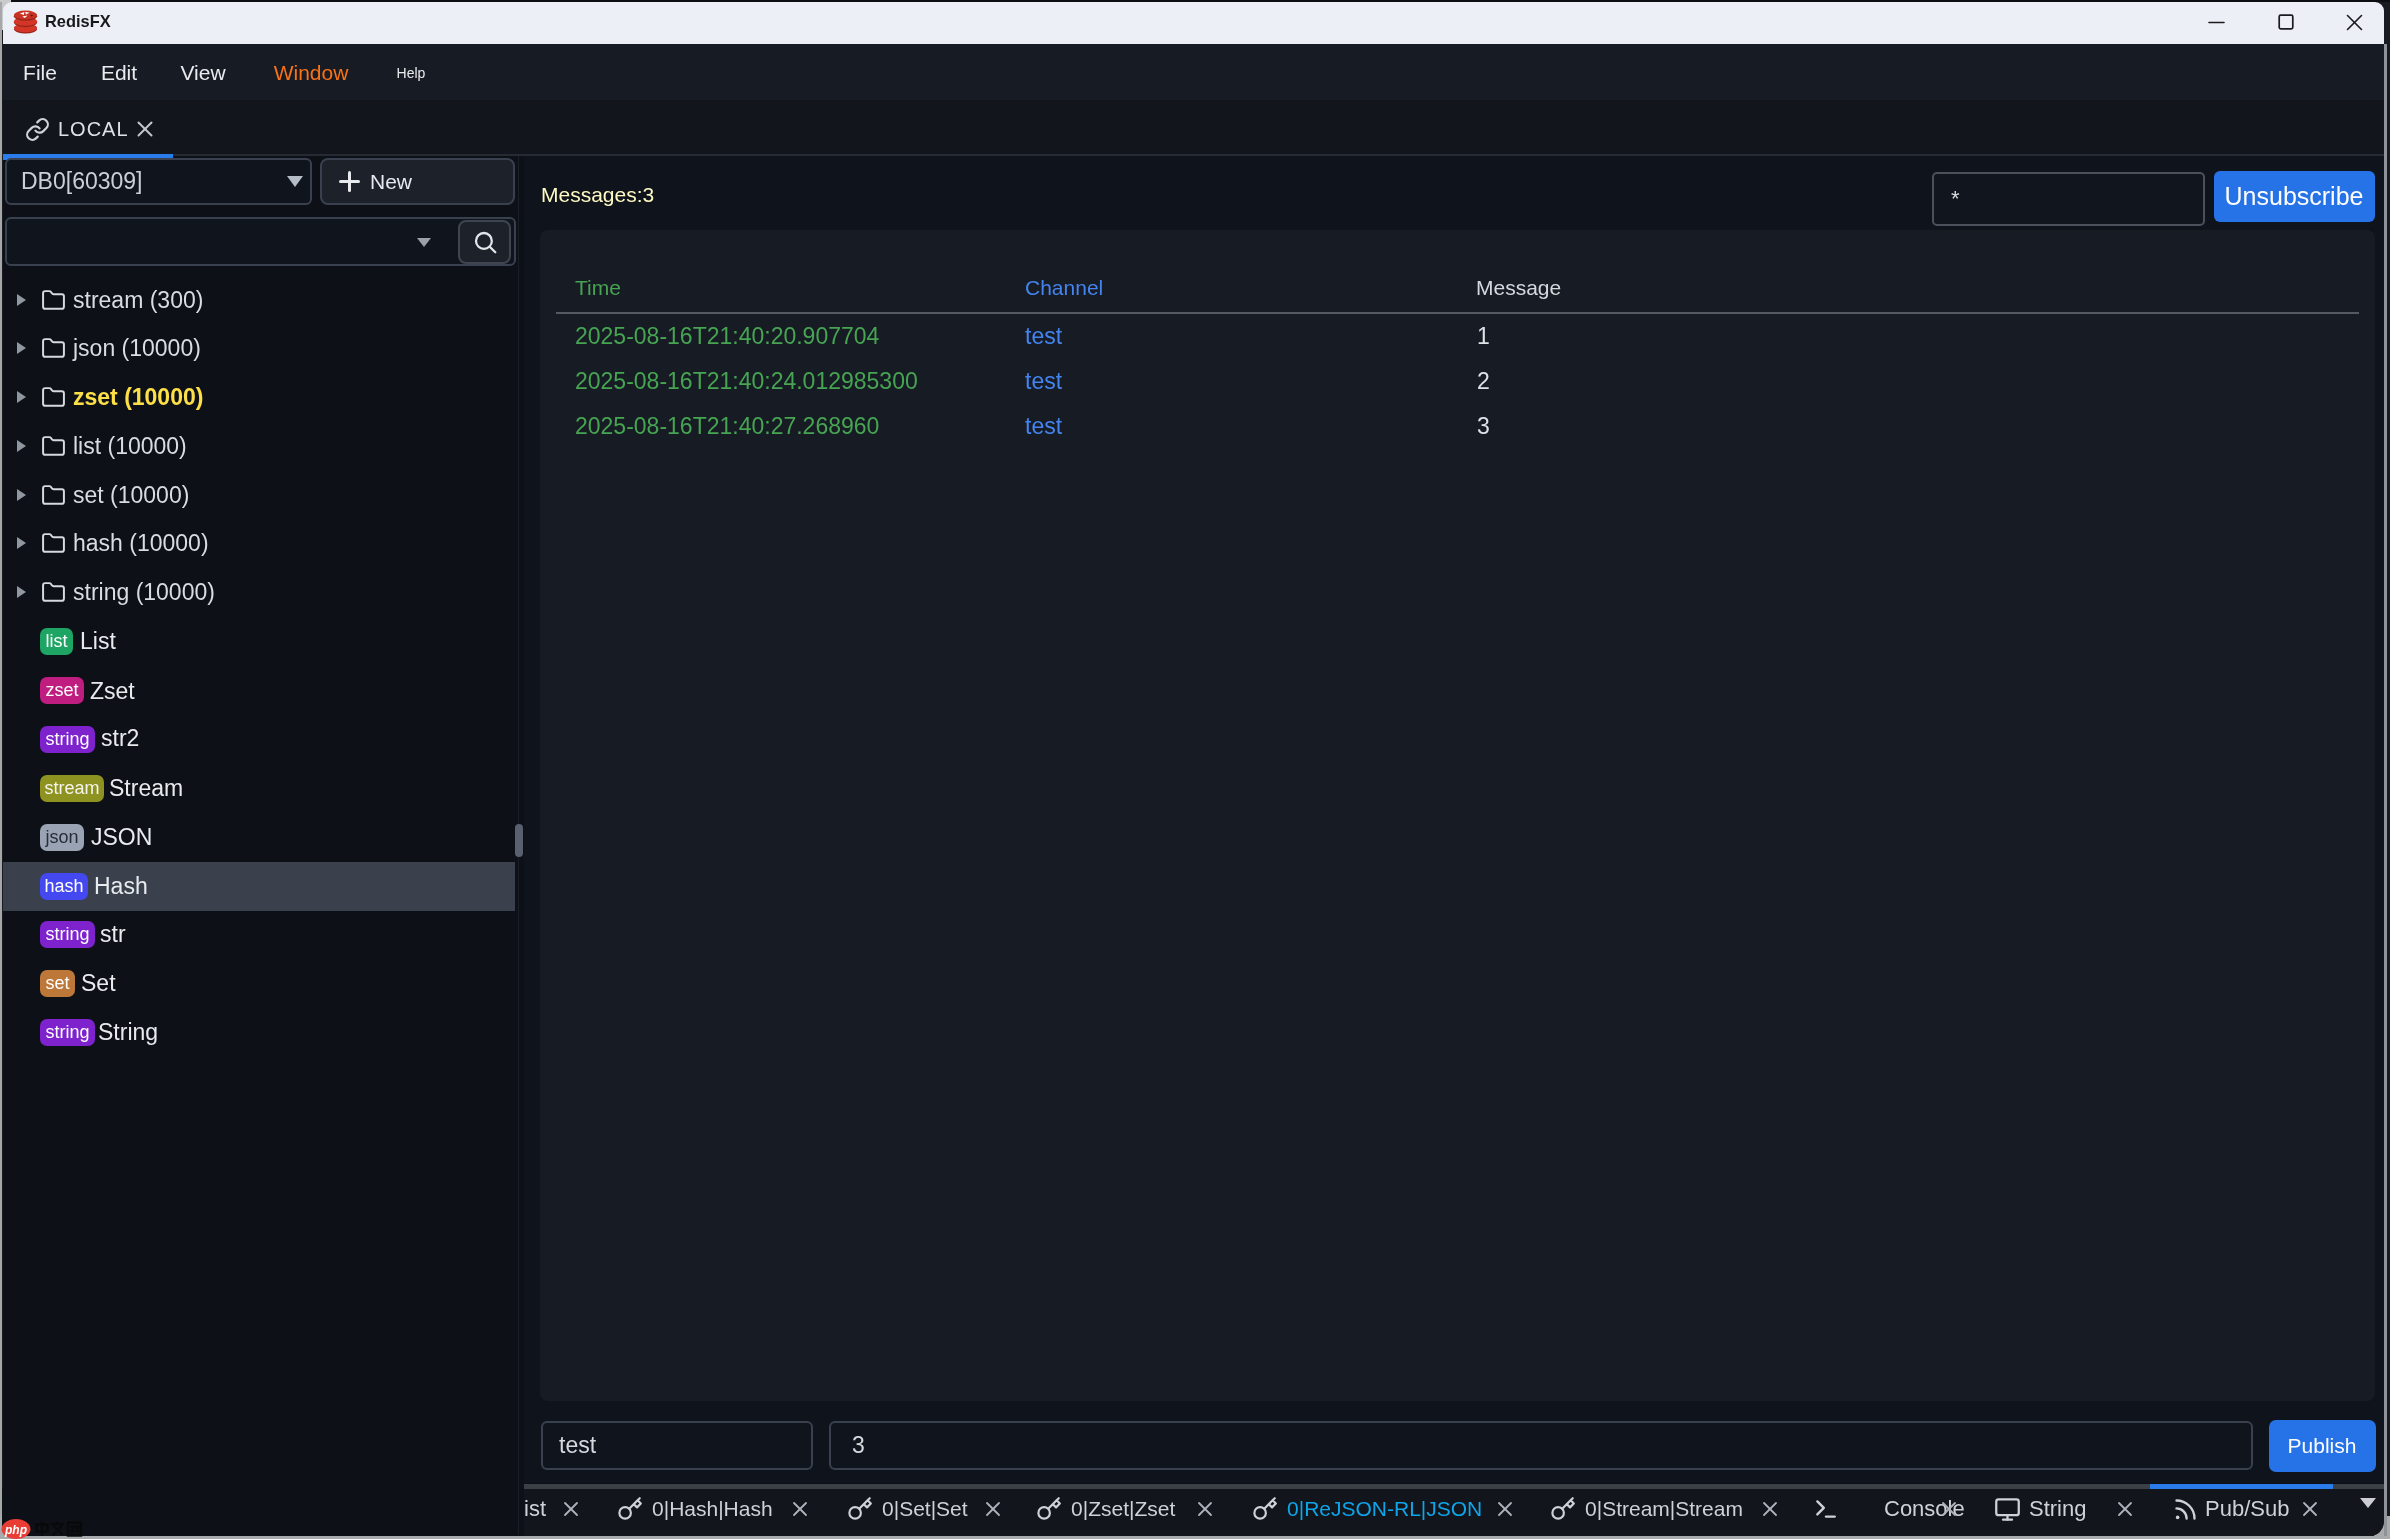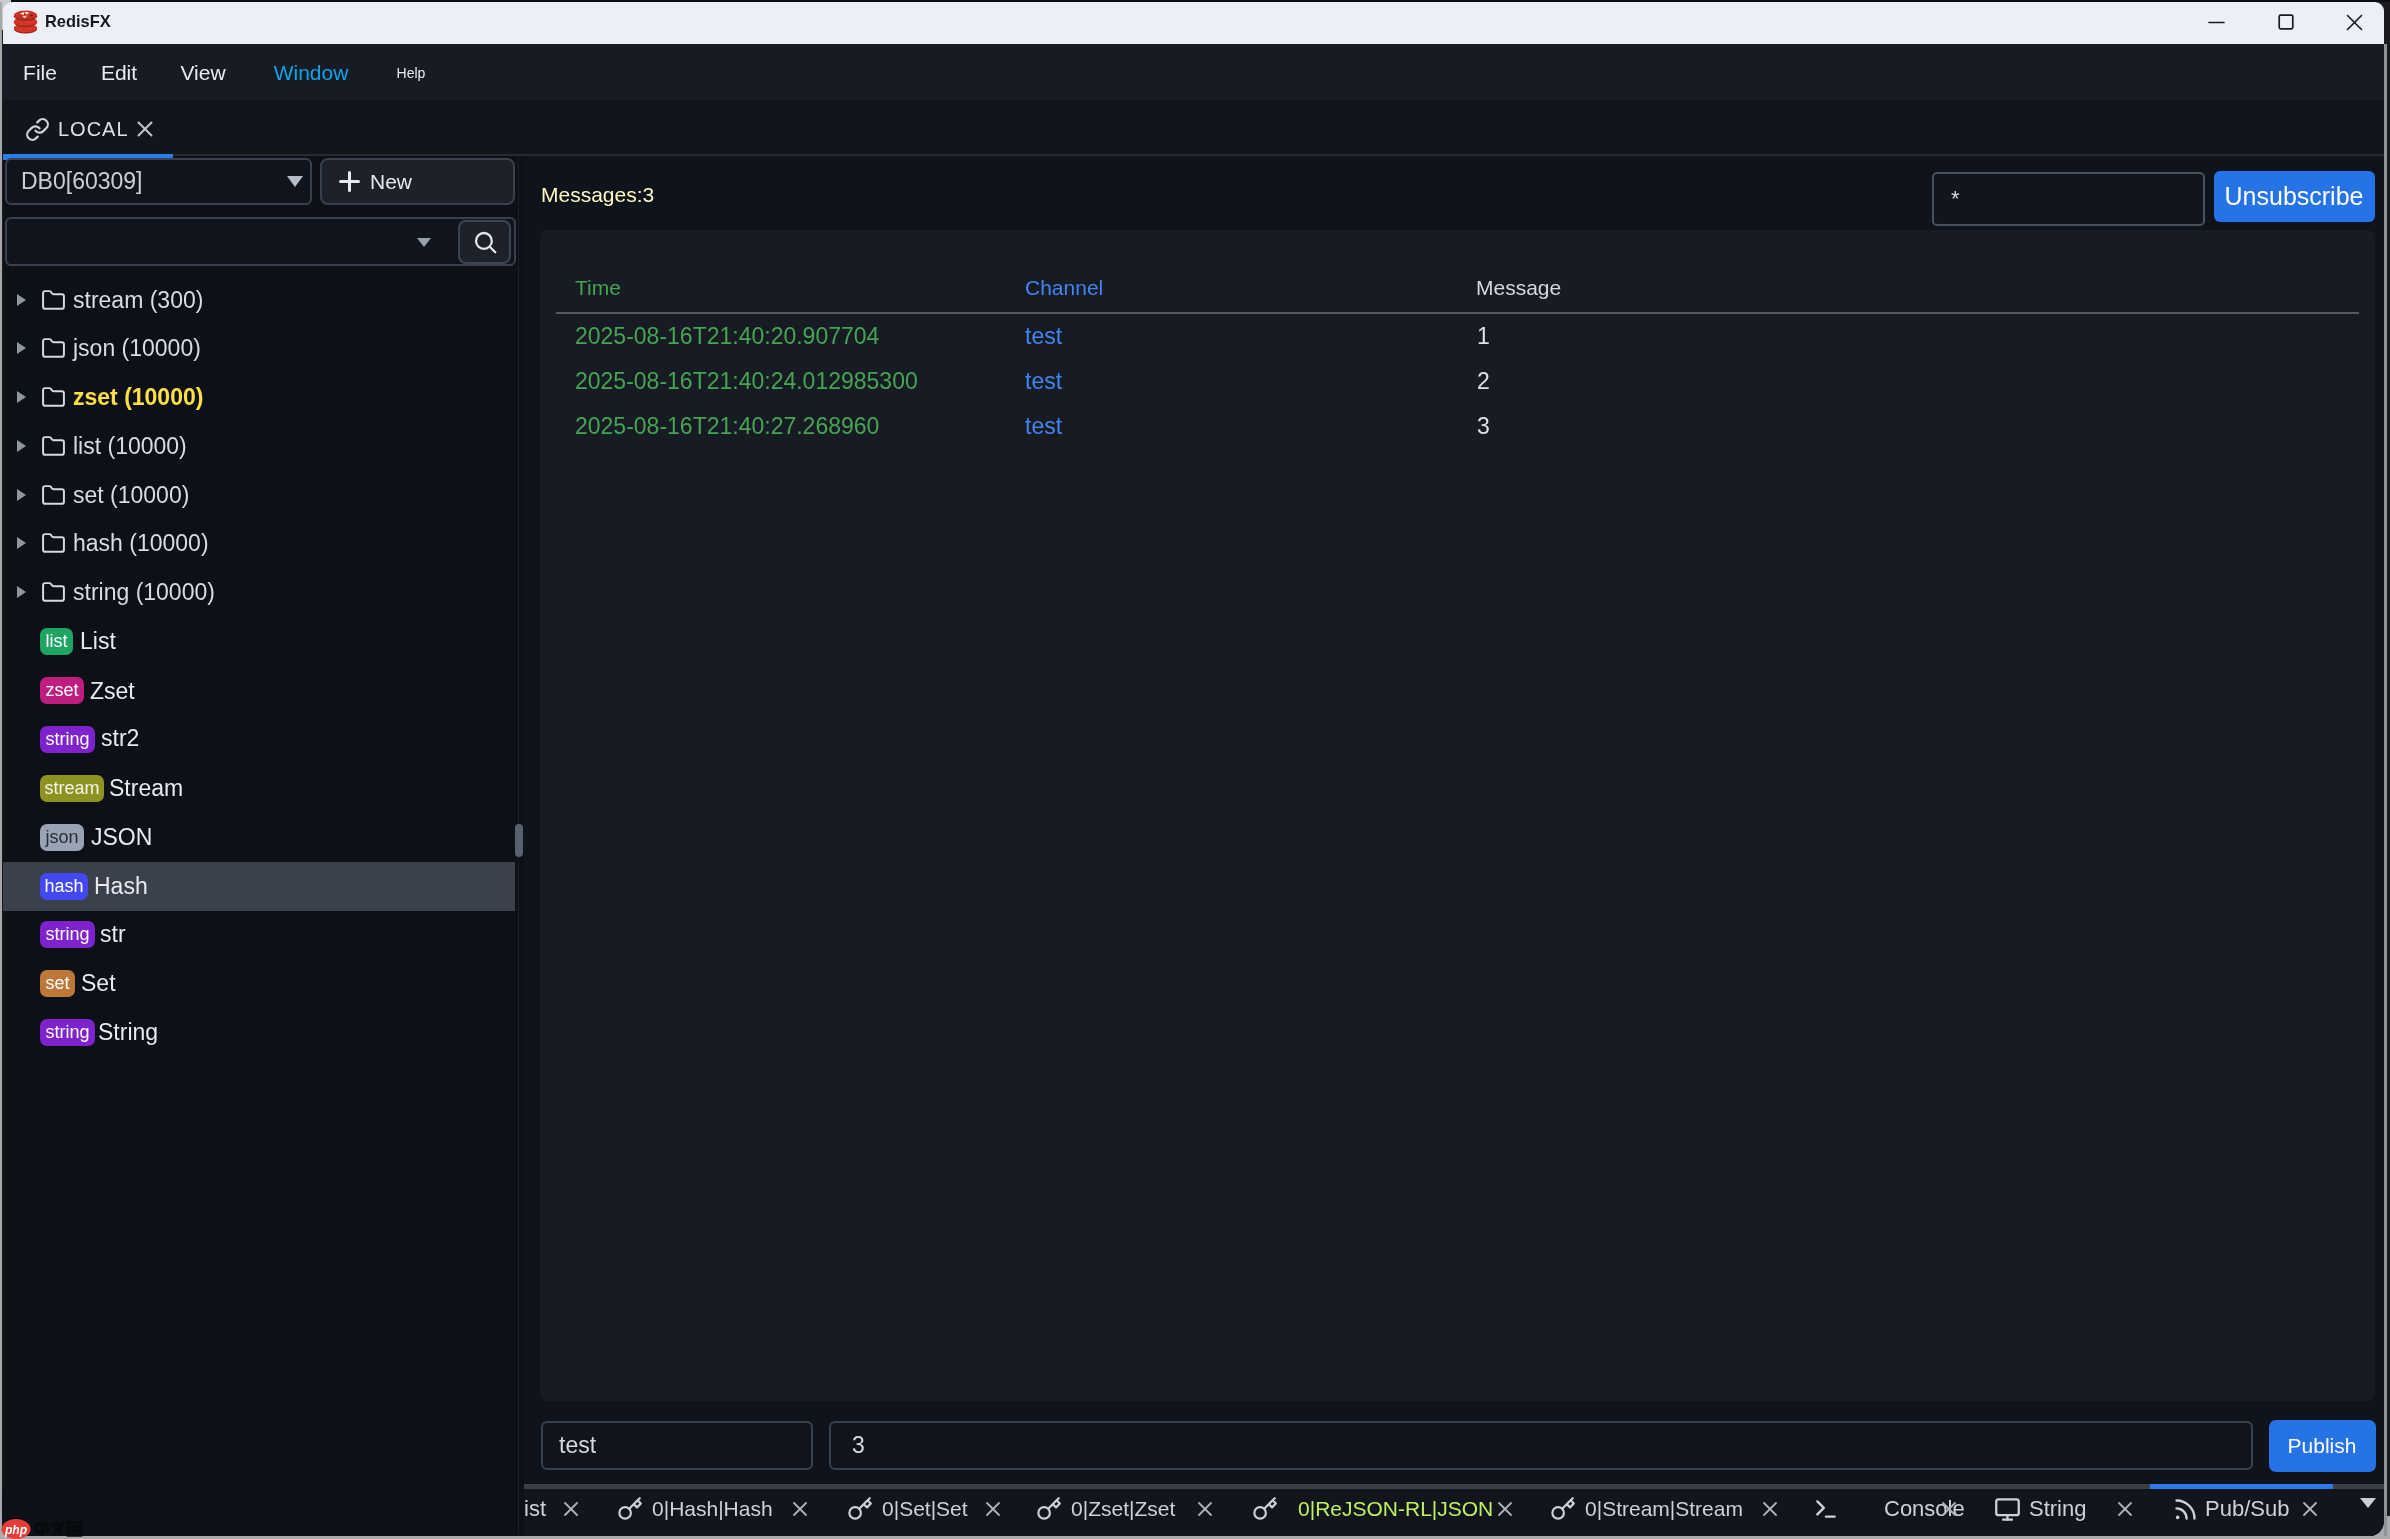--- a/index.html
+++ b/index.html
@@ -40,21 +40,21 @@
 <svg style="left:2278px;top:14px" width="16" height="16" viewBox="0 0 16 16" fill="none" stroke="#1b1b1f" stroke-width="1.7" stroke-linecap="round" stroke-linejoin="round">
     <rect x="1.2" y="1.2" width="13.6" height="13.6" rx="1.5"></rect>
   </svg>
 <svg style="left:2346px;top:14px" width="17" height="17" viewBox="0 0 17 17" fill="none" stroke="#1b1b1f" stroke-width="1.6" stroke-linecap="round" stroke-linejoin="round">
     <line x1="1.5" y1="1.5" x2="15.5" y2="15.5"></line>
     <line x1="15.5" y1="1.5" x2="1.5" y2="15.5"></line>
   </svg>
 <div class="txt" style="left:40px;top:60px;transform:translateX(-50%);font-size:21px;line-height:26px;color:#e9ebee;font-weight:400;">File</div>
 <div class="txt" style="left:119px;top:60px;transform:translateX(-50%);font-size:21px;line-height:26px;color:#e9ebee;font-weight:400;">Edit</div>
 <div class="txt" style="left:203px;top:60px;transform:translateX(-50%);font-size:21px;line-height:26px;color:#e9ebee;font-weight:400;">View</div>
-<div class="txt" style="left:311px;top:60px;transform:translateX(-50%);font-size:21px;line-height:26px;color:#0ea5e9;font-weight:400;">Window</div>
+<div class="txt" style="left:311px;top:60px;transform:translateX(-50%);font-size:21px;line-height:26px;color:#f97316;font-weight:400;">Window</div>
 <div class="txt" style="left:411px;top:60px;transform:translateX(-50%);font-size:14px;line-height:26px;color:#e9ebee;font-weight:400;">Help</div>
 <svg style="left:25px;top:117px" width="25" height="25" viewBox="0 0 24 24" fill="none" stroke="#cfd3d9" stroke-width="2.1" stroke-linecap="round" stroke-linejoin="round">
     <path d="M10 13a5 5 0 0 0 7.54.54l3-3a5 5 0 0 0-7.07-7.07l-1.72 1.71"></path>
     <path d="M14 11a5 5 0 0 0-7.54-.54l-3 3a5 5 0 0 0 7.07 7.07l1.71-1.71"></path>
   </svg>
 <div class="txt" style="left:58px;top:117px;font-size:20px;line-height:25px;color:#dde0e5;font-weight:400;letter-spacing:1px;">LOCAL</div>
 <svg style="left:137px;top:121px" width="16" height="16" viewBox="0 0 16 16" fill="none" stroke="#c3c7cd" stroke-width="2" stroke-linecap="round" stroke-linejoin="round">
     <line x1="1.5" y1="1.5" x2="14.5" y2="14.5"></line>
     <line x1="14.5" y1="1.5" x2="1.5" y2="14.5"></line>
   </svg>
@@ -191,21 +191,21 @@
   </svg>
 <div class="txt" style="left:1071px;top:1496px;font-size:21px;line-height:26px;color:#ced2d8;font-weight:400;">0|Zset|Zset</div>
 <svg style="left:1197px;top:1501px" width="16" height="16" viewBox="0 0 16 16" fill="none" stroke="#aeb3ba" stroke-width="1.8" stroke-linecap="round" stroke-linejoin="round">
     <line x1="2" y1="2" x2="14" y2="14"></line>
     <line x1="14" y1="2" x2="2" y2="14"></line>
   </svg>
 <svg style="left:1252px;top:1496px" width="26" height="26" viewBox="0 0 24 24" fill="none" stroke="#ced2d8" stroke-width="2" stroke-linecap="round" stroke-linejoin="round">
     <circle cx="7.5" cy="15.6" r="5.3"></circle>
     <path d="M11.3 11.8 L19 4 l2-2 M15.5 7.5 l3 3 L22 7 l-3-3"></path>
   </svg>
-<div class="txt" style="left:1287px;top:1496px;font-size:21px;line-height:26px;color:#bef264;font-weight:400;margin-left:11px;">0|ReJSON-RL|JSON</div>
+<div class="txt" style="left:1287px;top:1496px;font-size:21px;line-height:26px;color:#0ea5e9;font-weight:400;">0|ReJSON-RL|JSON</div>
 <svg style="left:1497px;top:1501px" width="16" height="16" viewBox="0 0 16 16" fill="none" stroke="#aeb3ba" stroke-width="1.8" stroke-linecap="round" stroke-linejoin="round">
     <line x1="2" y1="2" x2="14" y2="14"></line>
     <line x1="14" y1="2" x2="2" y2="14"></line>
   </svg>
 <svg style="left:1550px;top:1496px" width="26" height="26" viewBox="0 0 24 24" fill="none" stroke="#ced2d8" stroke-width="2" stroke-linecap="round" stroke-linejoin="round">
     <circle cx="7.5" cy="15.6" r="5.3"></circle>
     <path d="M11.3 11.8 L19 4 l2-2 M15.5 7.5 l3 3 L22 7 l-3-3"></path>
   </svg>
 <div class="txt" style="left:1585px;top:1496px;font-size:21px;line-height:26px;color:#ced2d8;font-weight:400;">0|Stream|Stream</div>
 <svg style="left:1762px;top:1501px" width="16" height="16" viewBox="0 0 16 16" fill="none" stroke="#aeb3ba" stroke-width="1.8" stroke-linecap="round" stroke-linejoin="round">

